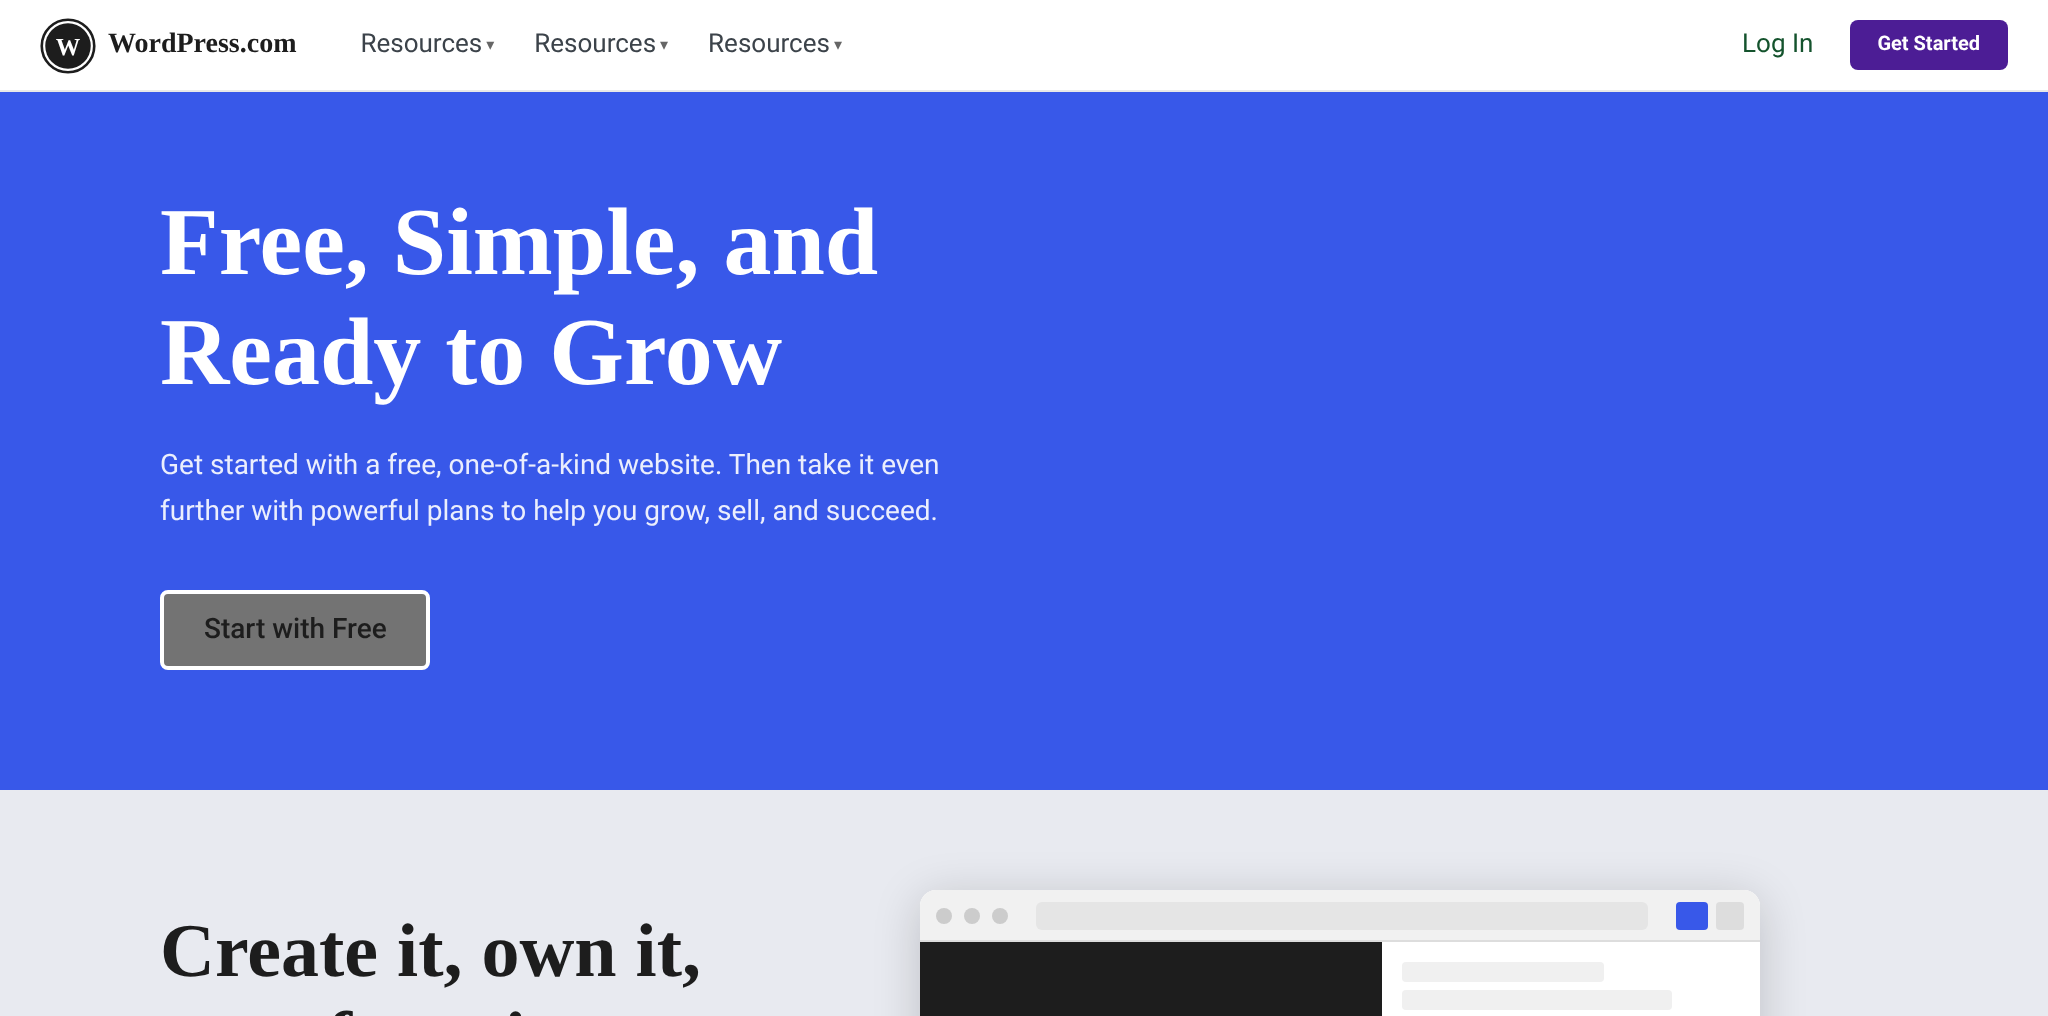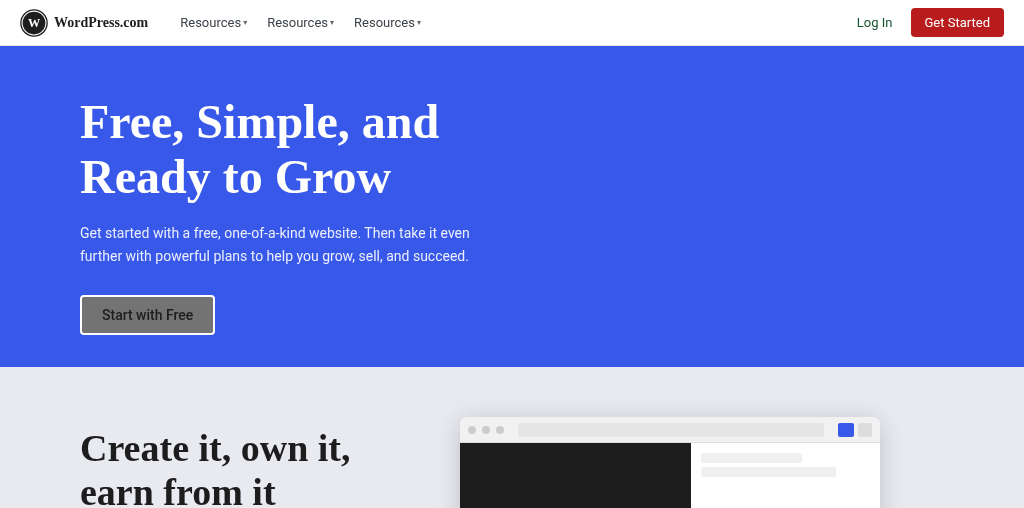--- a/index.html
+++ b/index.html
@@ -57,33 +57,33 @@
       align-items: center;
       gap: 10px;
     }
     .nav-login {
       font-size: 13px;
       color: #14532d;
       cursor: pointer;
       padding: 4px 8px;
     }
     .nav-get-started {
-      font-size: 13px;
-      background: #b91c1c;
+      font-size: 10px;
+      background: #4c1d95;
       color: #fff;
       padding: 7px 14px;
       border-radius: 4px;
       cursor: pointer;
-      font-weight: 400;
+      font-weight: 700;
     }
 
     
     .hero {
       background: #3858e9;
-      padding: 48px 80px 32px 80px;
+      padding: 48px 80px 60px 80px;
       min-height: 270px;
     }
     .hero-title {
       font-size: 48px;
       font-weight: 700;
       color: #fff;
       line-height: 1.15;
       font-family: Georgia, 'Times New Roman', serif;
       margin-bottom: 18px;
       max-width: 480px;

